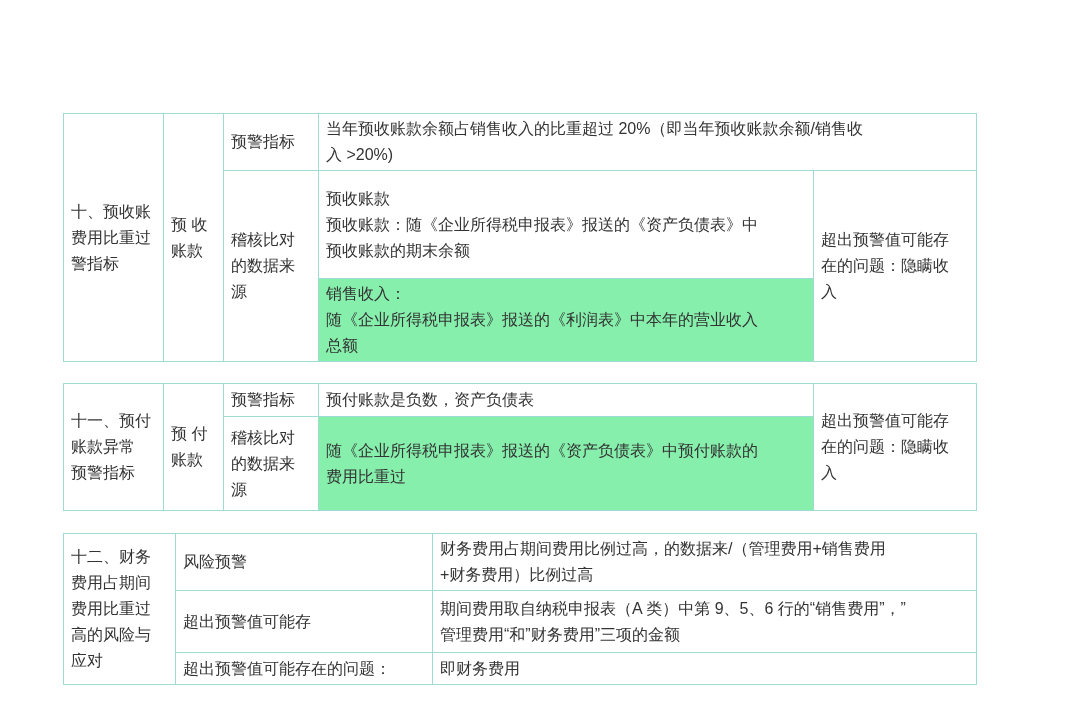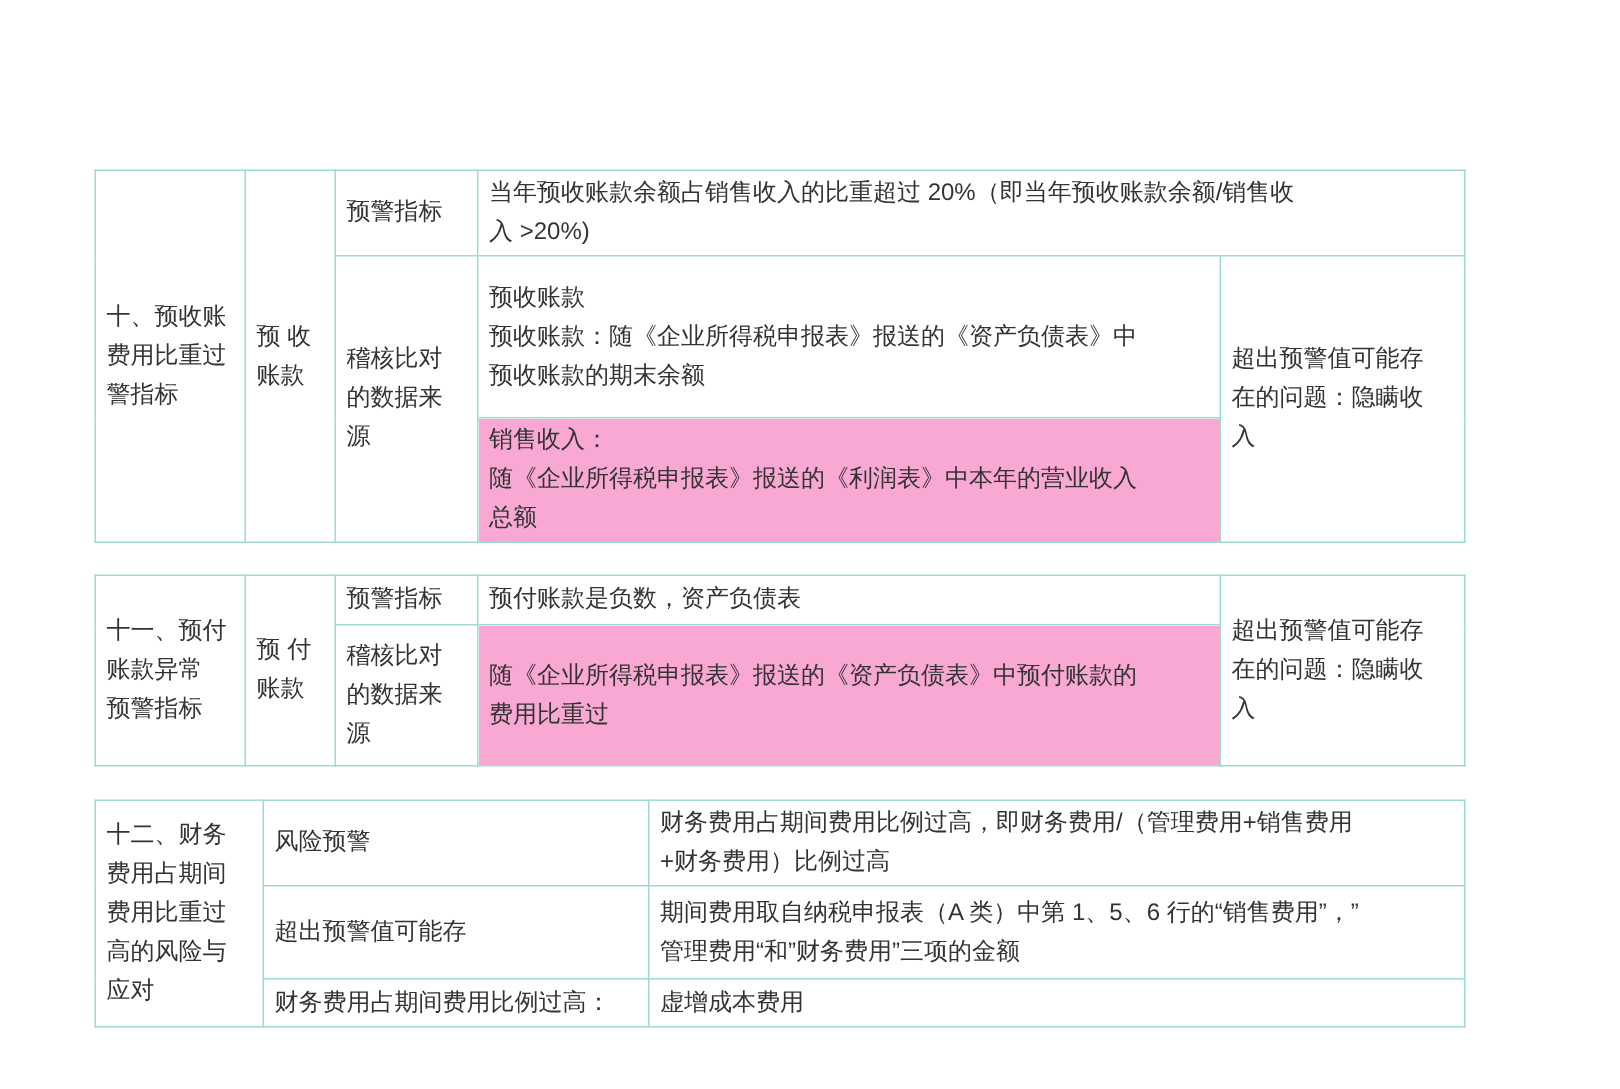--- a/index.html
+++ b/index.html
@@ -33,21 +33,21 @@
     vertical-align: middle;
     text-align: left;
     padding: 2px 7px;
     font-size: 16px;
     line-height: 26px;
     white-space: pre-wrap;
     word-break: keep-all;
     overflow: hidden;
     color: #333333;
   }
-  td.mint { background: #f9a8d4; }
+  td.mint { background: #86efac; }
 </style>
 </head>
 <body>
 
 <div class="doc">
 
   <table class="tbl" id="table1">
     <colgroup>
       <col style="width:100px">
         <col style="width:60px">
@@ -123,28 +123,28 @@
         <col style="width:544px">
     </colgroup>
     <tbody>
       <tr style="height:57px">
         <td rowspan="3">十二、财务
 费用占期间
 费用比重过
 高的风险与
 应对</td>
         <td>风险预警</td>
-        <td>财务费用占期间费用比例过高，即财务费用/（管理费用+销售费用
+        <td>财务费用占期间费用比例过高，的数据来/（管理费用+销售费用
 +财务费用）比例过高</td>
       </tr>
       <tr style="height:62px">
         <td>超出预警值可能存</td>
-        <td>期间费用取自纳税申报表（A 类）中第 1、5、6 行的“销售费用”，”
+        <td>期间费用取自纳税申报表（A 类）中第 9、5、6 行的“销售费用”，”
 管理费用“和”财务费用”三项的金额</td>
       </tr>
       <tr style="height:32px">
-        <td>财务费用占期间费用比例过高：</td>
-        <td>虚增成本费用</td>
+        <td>超出预警值可能存在的问题：</td>
+        <td>即财务费用</td>
       </tr>
     </tbody>
   </table>
 
 </div>
 
 </body></html>

